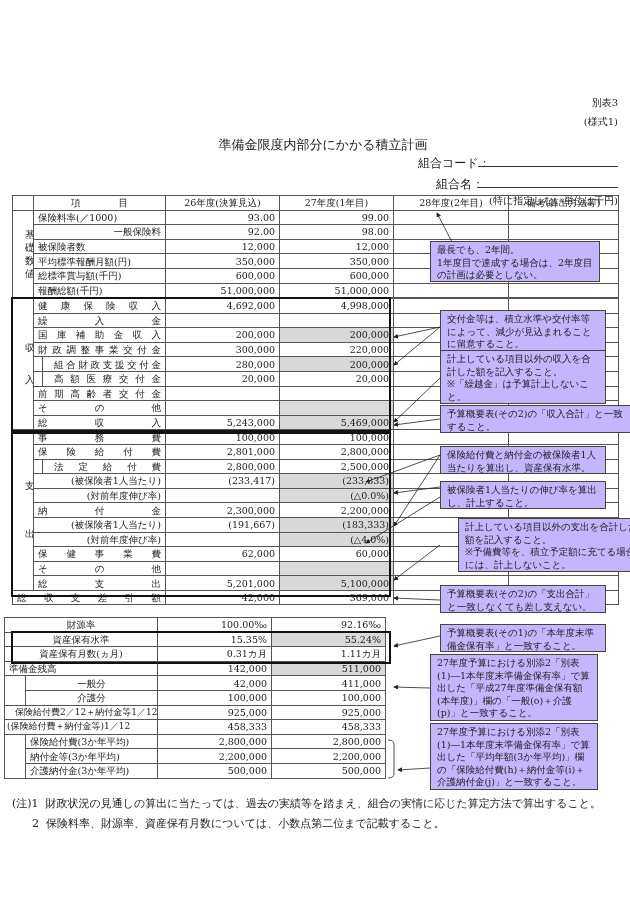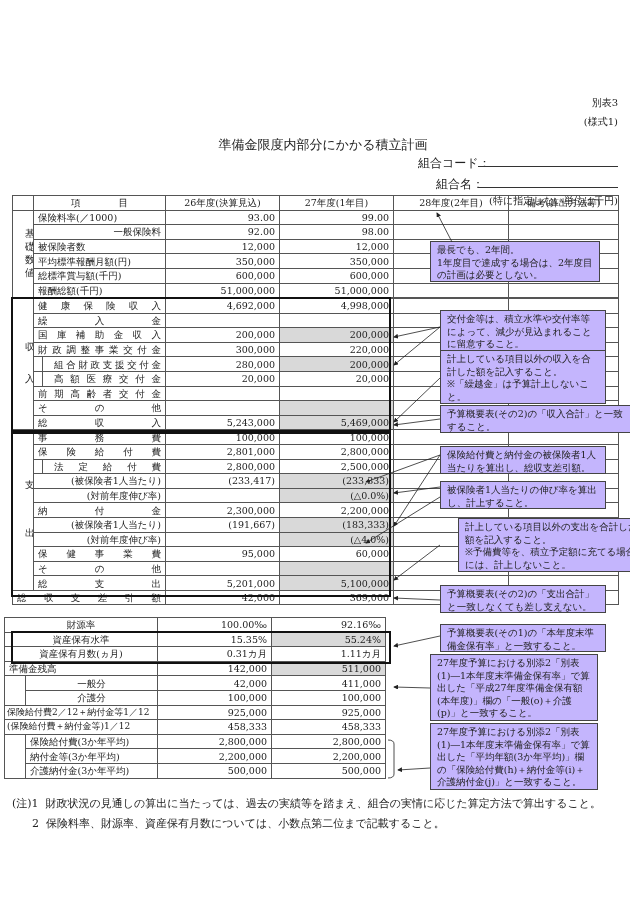--- a/index.html
+++ b/index.html
@@ -10,21 +10,21 @@
   .hdr-right { right:12px; font-size:10px; }
   .title { left:0; width:630px; text-align:center; top:124px; font-size:13px;padding-left:8px; }
   .field-label { font-size:12px; }
   .uline { border-bottom:1px solid #333; height:11px; }
   table { border-collapse:collapse; position:absolute; table-layout:fixed; }
   td { border:1px solid #555; height:13.6px; padding:0 4px; font-size:9.5px; line-height:13px; white-space:nowrap; overflow:hidden; }
   td.num { text-align:right; }
   td.shade { background:#d9d9d9; }
   td.c { text-align:center; }
   td.j { text-align:justify; text-align-last:justify; }
-  td.sec { text-align:center; vertical-align:middle; white-space:normal; line-height:16px; padding:12px;font-family:Liberation Mono, monospace; }
+  td.sec { text-align:center; vertical-align:middle; white-space:normal; line-height:16px; padding:12px; }
   .thick-box { position:absolute; border:2px solid #111; pointer-events:none; }
   .note-box { position:absolute; border:1px solid #444; background:#c4b5fd; font-size:9.5px; line-height:12.5px; padding:2px 6px; box-sizing:border-box; white-space:normal; }
   .footnote { left:12px; font-size:11px; }
   svg.arrows { position:absolute; left:0; top:0; pointer-events:none; }
 </style>
 </head>
 <body>
 
 <div class="abs hdr-right" style="top:84px;">別表3</div>
 <div class="abs hdr-right" style="top:103px;">(様式1)</div>
@@ -229,21 +229,21 @@
   </tr>
   <tr>
     <td class="r">(対前年度伸び率)</td>
     <td class="num"></td>
     <td class="num shade">(△4.0%)</td>
     <td></td>
         <td></td>
   </tr>
   <tr>
     <td class="j">保健事業費</td>
-    <td class="num">95,000</td>
+    <td class="num">62,000</td>
     <td class="num">60,000</td>
     <td></td>
         <td></td>
   </tr>
   <tr>
     <td class="j">その他</td>
     <td class="num"></td>
     <td class="num shade"></td>
     <td></td>
         <td></td>
@@ -302,21 +302,21 @@
     <td class="c">一般分</td>
     <td class="num">42,000</td>
     <td class="num">411,000</td>
   </tr>
   <tr>
     <td class="c">介護分</td>
     <td class="num">100,000</td>
     <td class="num">100,000</td>
   </tr>
   <tr>
-    <td colspan="2" style="font-size:9px; padding:0 2px;">保険給付費2／12＋納付金等1／12</td>
+    <td colspan="2" style="font-size:9px; padding:0 10px;">保険給付費2／12＋納付金等1／12</td>
     <td class="num">925,000</td>
     <td class="num">925,000</td>
   </tr>
   <tr>
     <td colspan="2" style="font-size:9px; padding:0 2px;">(保険給付費＋納付金等)1／12</td>
     <td class="num">458,333</td>
     <td class="num">458,333</td>
   </tr>
   <tr>
     <td rowspan="3" style="border-top:none;"></td>
@@ -337,21 +337,21 @@
 </tbody>
   </table>
 <div class="thick-box" style="left:11px; top:631px; width:376px; height:29px;"></div>
 
 <div class="note-box" style="left:430px; top:241px; width:170px; height:41px; white-space:pre-line;">最長でも、2年間。
 1年度目で達成する場合は、2年度目の計画は必要としない。</div>
 <div class="note-box" style="left:440px; top:310px; width:166px; height:41px;">交付金等は、積立水準や交付率等によって、減少が見込まれることに留意すること。</div>
 <div class="note-box" style="left:440px; top:350px; width:166px; height:54px; white-space:pre-line;">計上している項目以外の収入を合計した額を記入すること。
 ※「繰越金」は予算計上しないこと。</div>
 <div class="note-box" style="left:440px; top:405px; width:194px; height:28px;">予算概要表(その2)の「収入合計」と一致すること。</div>
-<div class="note-box" style="left:440px; top:446px; width:166px; height:28px;">保険給付費と納付金の被保険者1人当たりを算出し、総収支差引額。</div>
+<div class="note-box" style="left:440px; top:446px; width:166px; height:28px;">保険給付費と納付金の被保険者1人当たりを算出し、資産保有水準。</div>
 <div class="note-box" style="left:440px; top:481px; width:166px; height:28px;">被保険者1人当たりの伸び率を算出し、計上すること。</div>
 <div class="note-box" style="left:440px; top:518px; width:188px; height:54px; white-space:pre-line;margin-left:18px;">計上している項目以外の支出を合計した額を記入すること。
 ※予備費等を、積立予定額に充てる場合には、計上しないこと。</div>
 <div class="note-box" style="left:440px; top:585px; width:166px; height:28px;">予算概要表(その2)の「支出合計」と一致しなくても差し支えない。</div>
 <div class="note-box" style="left:440px; top:624px; width:166px; height:28px;">予算概要表(その1)の「本年度末準備金保有率」と一致すること。</div>
 <div class="note-box" style="left:430px; top:654px; width:168px; height:67px;">27年度予算における別添2「別表(1)―1本年度末準備金保有率」で算出した「平成27年度準備金保有額(本年度)」欄の「一般(o)＋介護(p)」と一致すること。</div>
 <div class="note-box" style="left:430px; top:723px; width:168px; height:67px;">27年度予算における別添2「別表(1)―1本年度末準備金保有率」で算出した「平均年額(3か年平均)」欄の「保険給付費(h)＋納付金等(i)＋介護納付金(j)」と一致すること。</div>
 
 <svg class="arrows" width="630" height="916">
   <defs>

